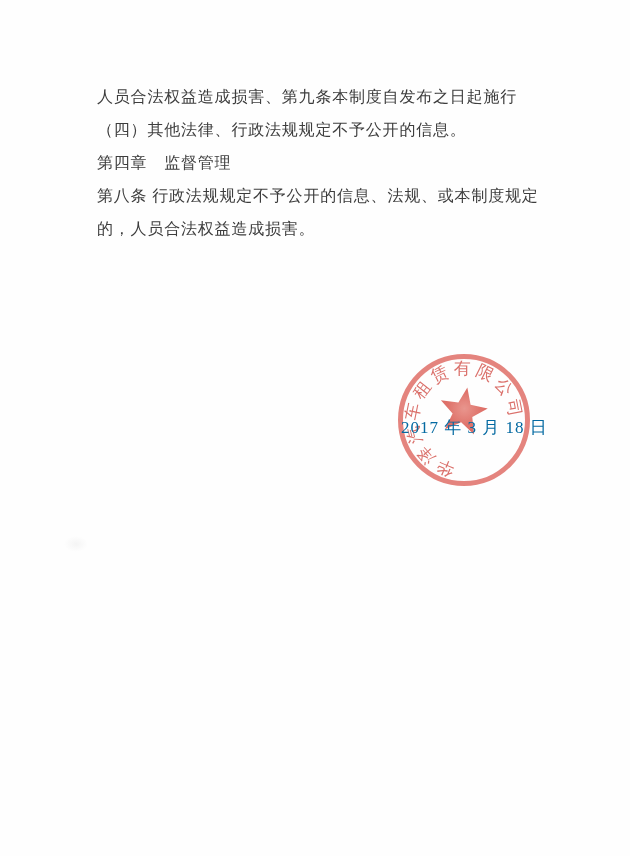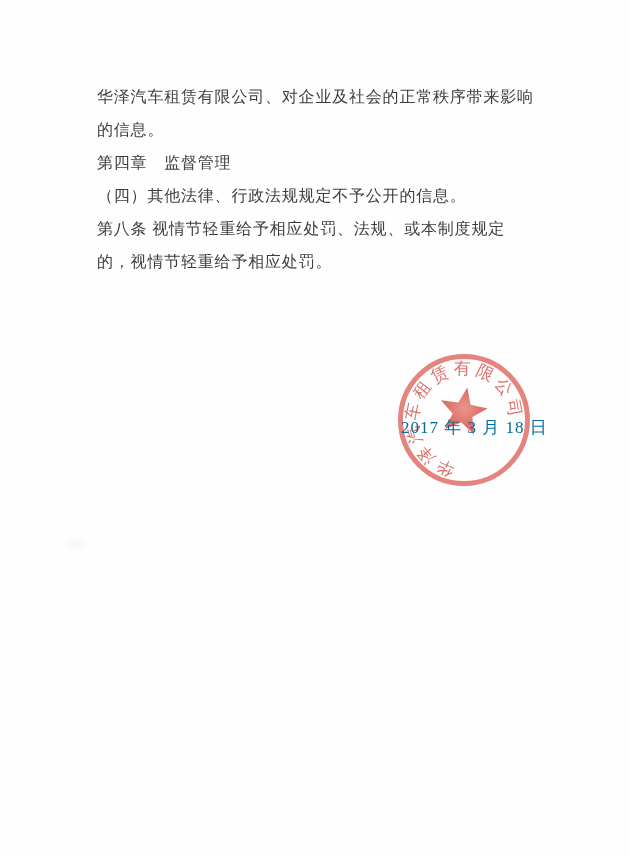--- a/index.html
+++ b/index.html
@@ -60,26 +60,25 @@
     border-radius: 50%;
     background: radial-gradient(ellipse at center, rgba(120,120,120,0.07), rgba(120,120,120,0) 70%);
   }
 </style>
 </head>
 <body>
 
 <div class="page">
 
   <div class="doc-text">
-    <p>华泽汽车租赁有限公司、对企业及社会的正常秩序带来影响</p>
-    <p>的信息。</p>
+    <p>人员合法权益造成损害、第九条本制度自发布之日起施行</p>
+    <p>（四）其他法律、行政法规规定不予公开的信息。</p>
     <p>第四章　监督管理</p>
-    <p>（四）其他法律、行政法规规定不予公开的信息。</p>
-    <p>第八条 视情节轻重给予相应处罚、法规、或本制度规定</p>
-    <p>的，视情节轻重给予相应处罚。</p>
+    <p>第八条 行政法规规定不予公开的信息、法规、或本制度规定</p>
+    <p>的，人员合法权益造成损害。</p>
   </div>
 
   <div class="seal">
     <svg width="150" height="150" viewBox="-75 -75 150 150">
       <defs>
         <radialGradient id="starGrad" cx="50%" cy="45%" r="65%">
           <stop offset="0%" stop-color="#e37a70"></stop>
           <stop offset="55%" stop-color="#d74e44"></stop>
           <stop offset="100%" stop-color="#cf4038"></stop>
         </radialGradient>

